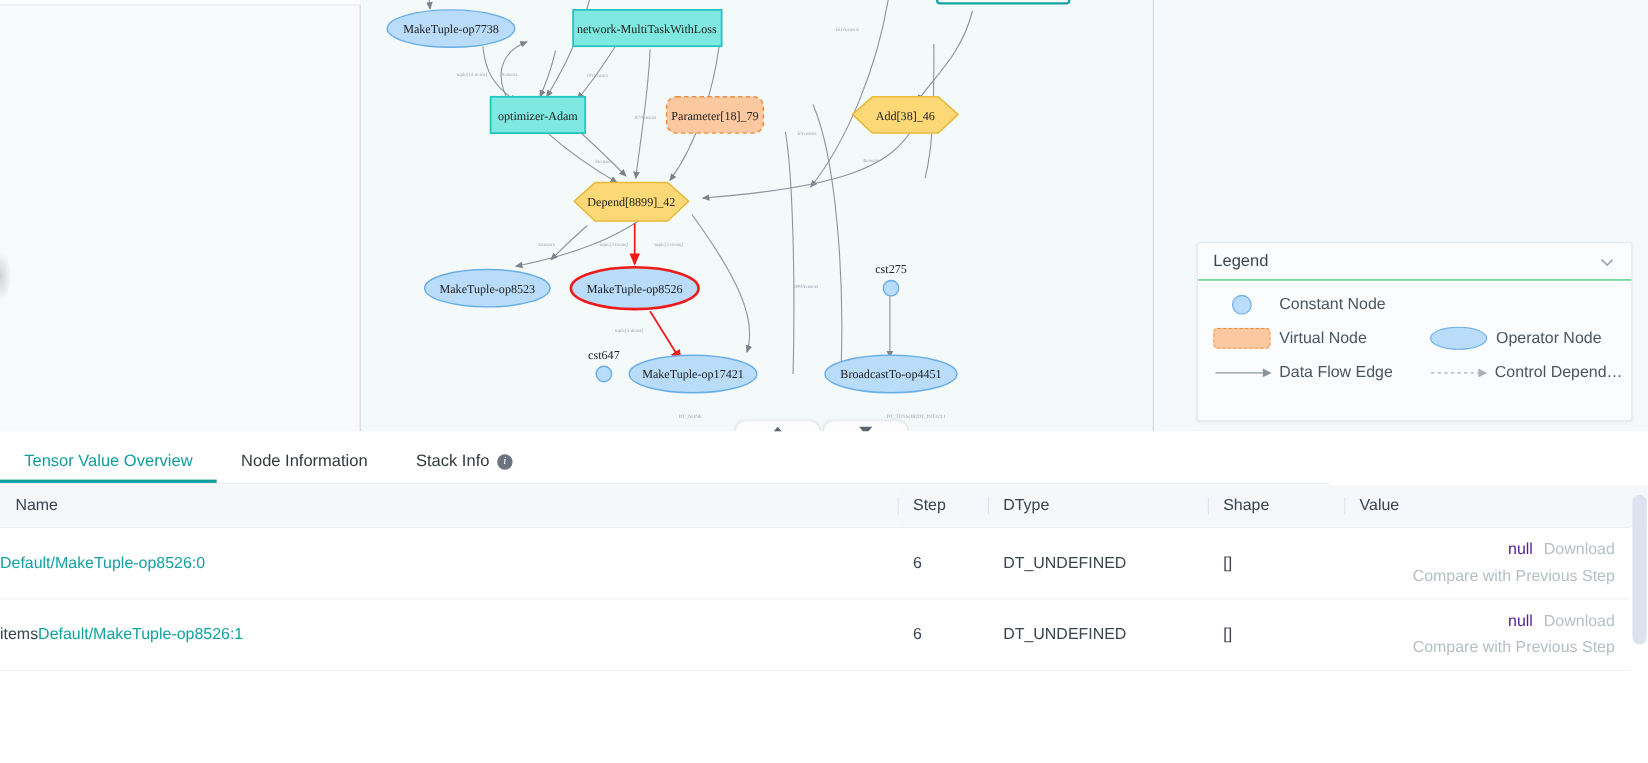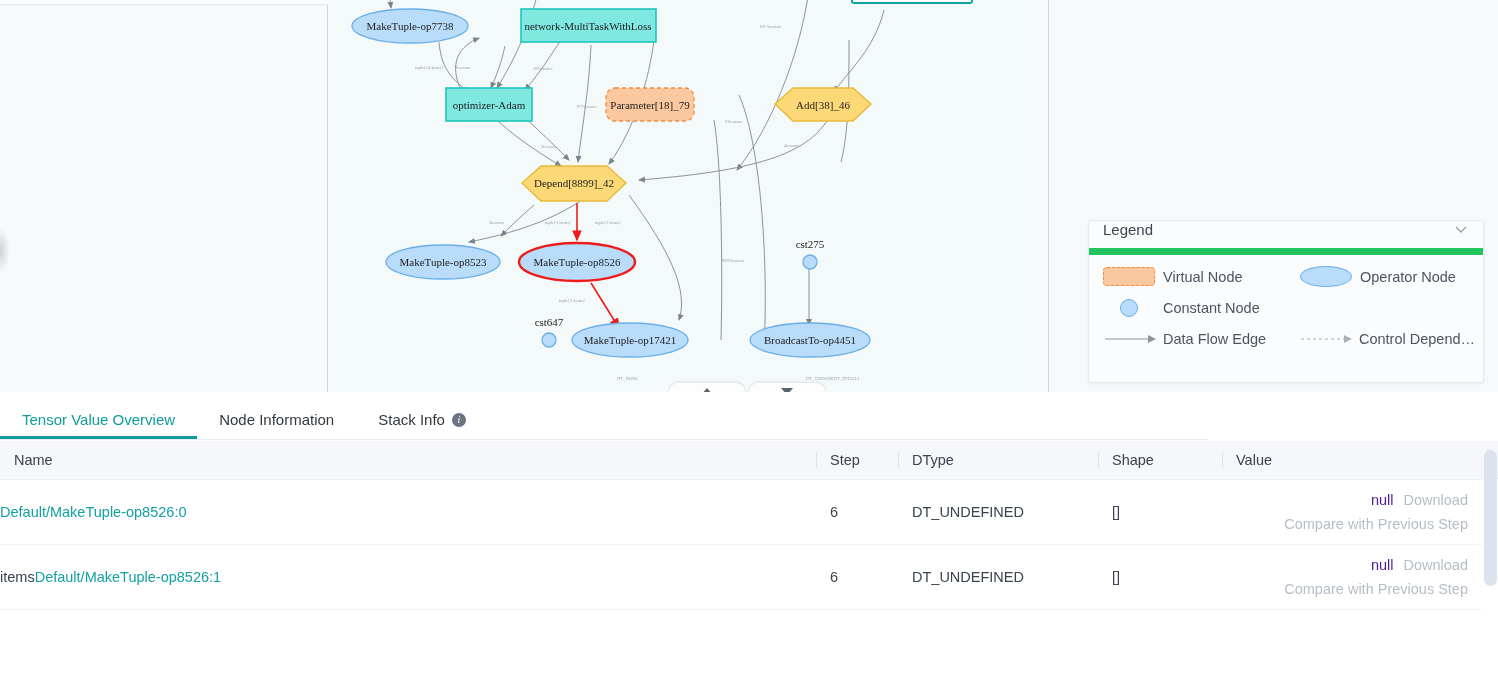--- a/index.html
+++ b/index.html
@@ -73,22 +73,22 @@
   .tri-up{ width:0;height:0;border-left:6px solid transparent;border-right:6px solid transparent;border-bottom:7px solid #5a6470;}
   .tri-down{ width:0;height:0;border-left:6px solid transparent;border-right:6px solid transparent;border-top:7px solid #5a6470;}
 
   
   .legend{
     position:absolute; left:1088px; top:220px; width:396px; height:163px;
     background:#fbfcfe; border:1px solid #e4e9f0; border-radius:3px;
     box-shadow:0 1px 3px rgba(0,0,0,.05);
   }
   .legend-head{
-    height:34px; border-bottom:7px solid #22c55e;
-    display:flex; padding:0 14px;
+    height:34px; border-bottom:1px solid #22c55e;
+    display:flex; align-items:center; padding:0 14px;
     justify-content:space-between;
   }
   .legend-title{ font-size:15px; color:#3c4550; }
   .chev{ width:16px;height:16px;}
   .legend-body{ padding:6px 0 0 0; }
   .legend-row{ display:flex; align-items:center; height:31px; }
   .legend-cell{ display:flex; align-items:center; width:198px; padding-left:14px;}
   .legend-swatch{ width:60px; display:flex; align-items:center; justify-content:flex-start;}
   .legend-label{ font-size:14.5px; color:#4b5560; white-space:nowrap; overflow:hidden; text-overflow:ellipsis;}
   .sw-namespace{ width:52px;height:19px;background:#7ee8e1;border:1px solid #1fc6bd;}
@@ -314,40 +314,40 @@
               <path d="M3 6 L8 11 L13 6" fill="none" stroke="#9aa3ad" stroke-width="1.4"></path>
             </svg>
         </span>
       </div>
       <div class="legend-body">
 
 
         <div class="legend-row">
           <div class="legend-cell">
             <span class="legend-swatch">
+                <i class="sw-const"></i>
+              </span>
+            <span class="legend-label">Constant Node</span>
+          </div>
+          <div class="legend-cell"></div>
+        </div>
+
+        <div class="legend-row">
+          <div class="legend-cell">
+            <span class="legend-swatch">
                 <i class="sw-virtual"></i>
               </span>
             <span class="legend-label">Virtual Node</span>
           </div>
           <div class="legend-cell">
             <span class="legend-swatch">
                 <i class="sw-op"></i>
               </span>
             <span class="legend-label">Operator Node</span>
           </div>
-        </div>
-
-        <div class="legend-row">
-          <div class="legend-cell">
-            <span class="legend-swatch">
-                <i class="sw-const"></i>
-              </span>
-            <span class="legend-label">Constant Node</span>
-          </div>
-          <div class="legend-cell"></div>
         </div>
 
         <div class="legend-row">
           <div class="legend-cell">
             <span class="legend-swatch">
               <svg width="56" height="12" viewBox="0 0 56 12">
                 <line x1="2" y1="6" x2="45" y2="6" stroke="#8b939d" stroke-width="1.2"></line>
                 <path d="M45,2 L53,6 L45,10 z" fill="#8b939d"></path>
               </svg>
             </span>

